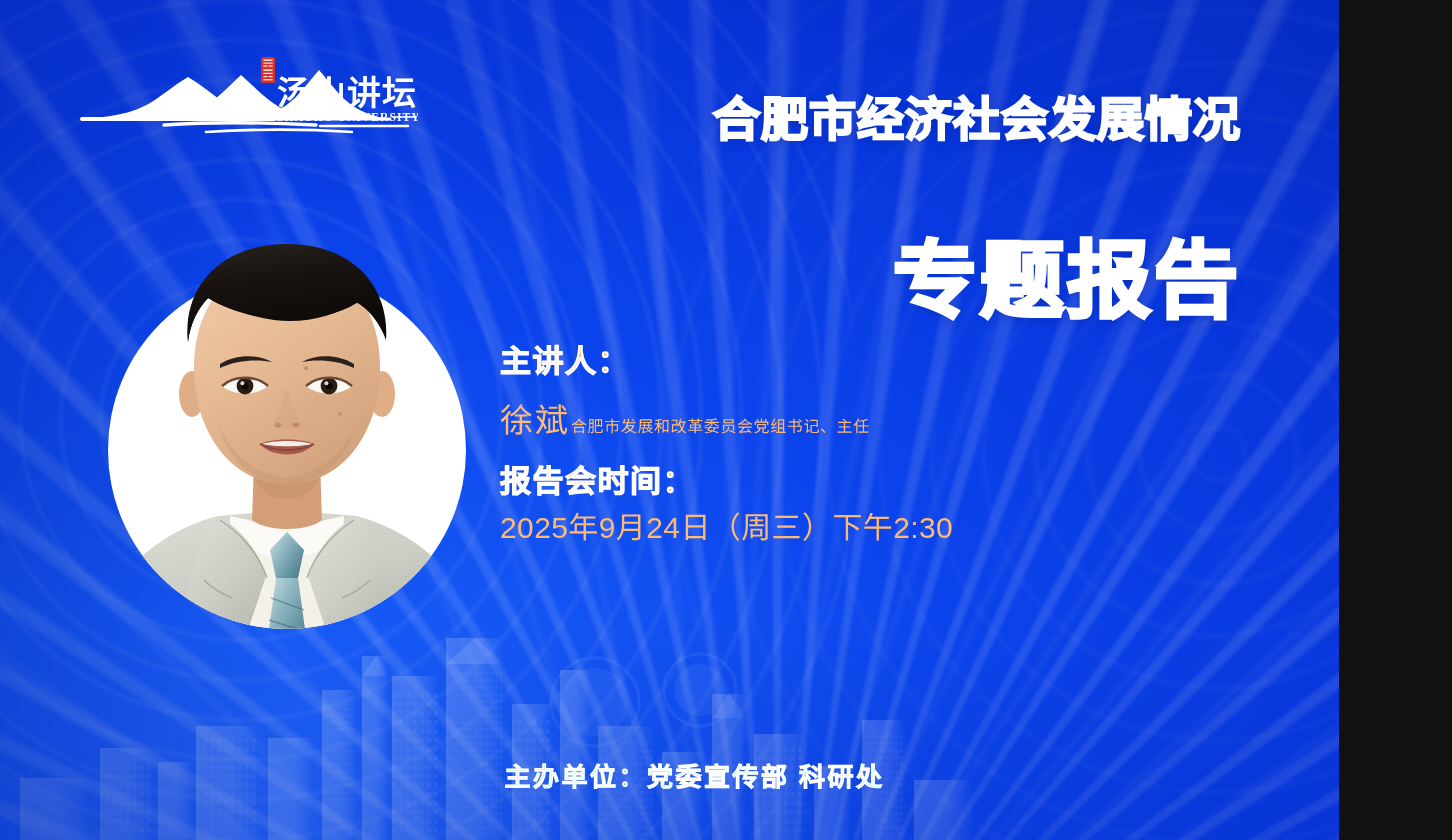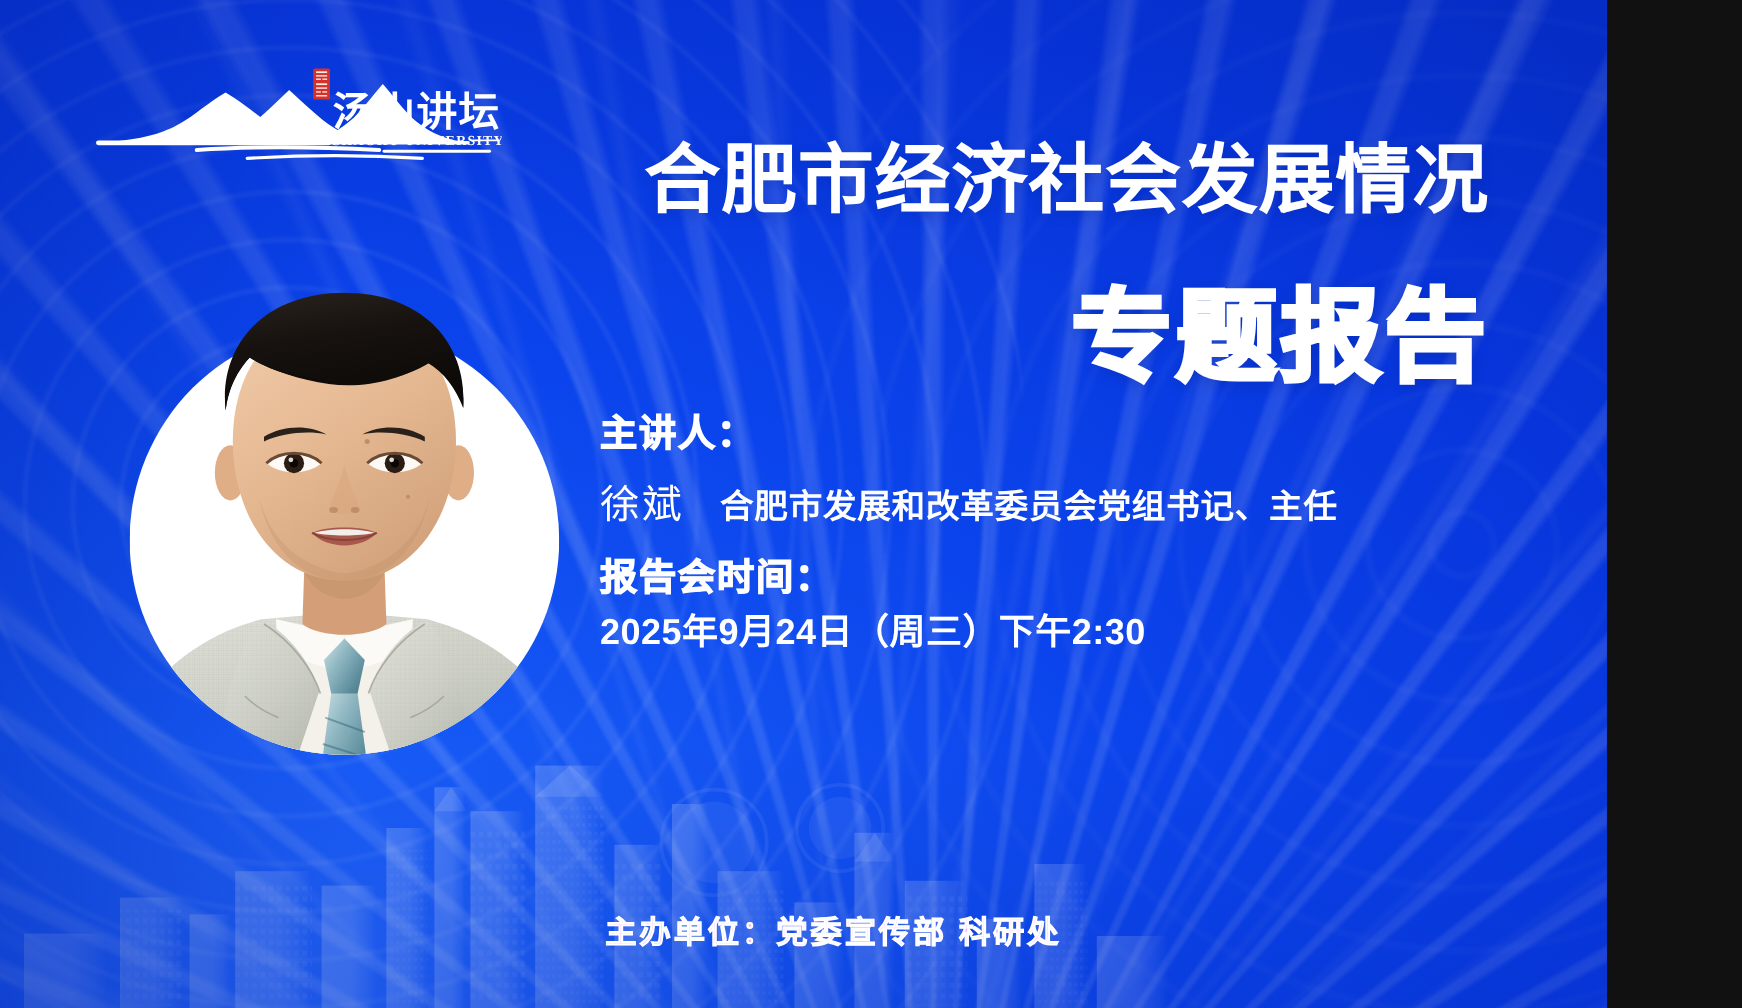--- a/index.html
+++ b/index.html
@@ -109,24 +109,24 @@
   #logo svg { display:block; width:100%; height:100%; }
 
   
   .title-block {
     position: absolute;
     right: 98px;
     text-align: right;
     color: #ffffff;
   }
   #title-main {
-    top: 120px;
-    font-size: 63px;
+    top: 96px;
+    font-size: 47px;
     line-height: 1;
-    font-weight: 400;
+    font-weight: 700;
     letter-spacing: 1px;
     -webkit-text-stroke: 2.4px #ffffff;
     text-shadow: 0 3px 11px rgba(0,22,110,0.30);
     white-space: nowrap;
   }
   #title-sub {
     top: 239px;
     font-size: 84px;
     line-height: 1;
     font-weight: 900;
@@ -142,67 +142,66 @@
     left: 108px; top: 228px;
     width: 358px; height: 438px;
   }
   #portrait svg { display:block; width:100%; height:100%; }
 
   
   #details {
     position: absolute;
     left: 500px; top: 344px;
     width: 790px;
-    color: #ffffff;
+    color: #fdba74;
   }
   .label {
     font-size: 31px;
     font-weight: 900;
     letter-spacing: 1.5px;
     -webkit-text-stroke: 1.1px #ffffff;
     line-height: 1.16;
     white-space: nowrap;
   }
   .value {
     font-size: 30px;
-    font-weight: 700;
+    font-weight: 400;
     letter-spacing: 0.4px;
     line-height: 1.18;
     white-space: nowrap;
   }
   .speaker-row {
     display: flex;
     align-items: baseline;
     gap: 1px;
     white-space: nowrap;
   }
   .speaker-name {
     font-size: 33px;
     font-weight: 400;
     letter-spacing: 2px;
   }
   .speaker-title {
-    font-size: 28px;
-    font-weight: 700;
+    font-size: 16px;
+    font-weight: 400;
     letter-spacing: 0.6px;
-    margin-left: 29px;
   }
   .gap-a { height: 14px; }
   .gap-b { height: 22px; }
   .gap-c { height: 10px; }
   .gap-d { height: 20px; }
   .gap-e { height: 10px; }
 
   
   #footer {
     position: absolute;
     left: 0; right: 0;
     top: 756px;
     text-align: center;
-    color: #f0abfc;
+    color: #5eead4;
     font-size: 26px;
     font-weight: 900;
     letter-spacing: 2.5px;
     -webkit-text-stroke: 0.85px #ffffff;
     padding-left: 50px;
   }
 </style>
 </head>
 <body>
 

